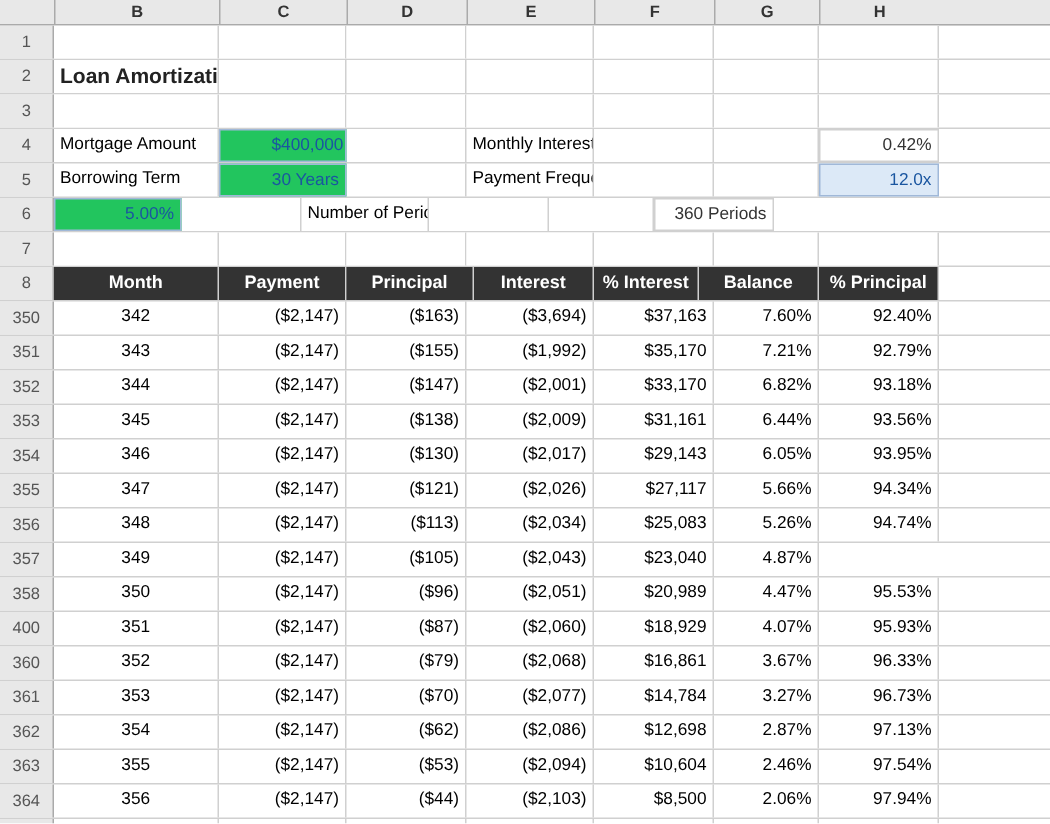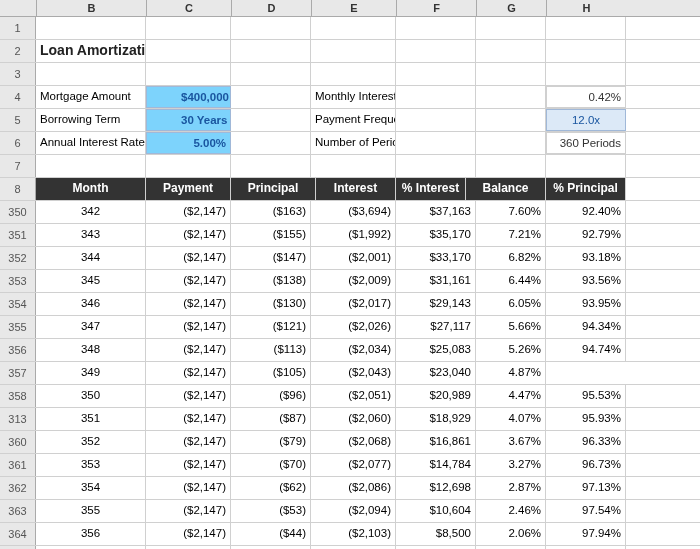--- a/index.html
+++ b/index.html
@@ -74,32 +74,32 @@
     .cell-e { width: 85px; }
     .cell-f { width: 80px; }
     .cell-g { width: 70px; }
     .cell-h { width: 80px; }
 
     .bold { font-weight: bold; }
     .center { text-align: center; }
     .right { text-align: right; }
 
     .input-cell {
-      background: #7dd3fc;
+      background: #22c55e;
       color: #1a56a0;
       border: 1px solid #a0b8d8;
       text-align: right;
-      font-weight: bold;
+      font-weight: normal;
       padding-left: 34px;
     }
     .output-cell {
       background: #dce9f7;
       color: #1a56a0;
       border: 1px solid #a0b8d8;
-      text-align: center;
+      text-align: right;
     }
     .output-cell-plain {
       background: #fff;
       color: #333;
       border: 1px solid #d0d0d0;
       text-align: right;
     }
     .header-row-title {
       font-size: 14px;
       font-weight: bold;
@@ -190,21 +190,20 @@
       <div class="cell cell-c input-cell">30 Years</div>
       <div class="cell cell-d"></div>
       <div class="cell cell-e">Payment Frequency</div>
       <div class="cell cell-f"></div>
       <div class="cell cell-g"></div>
       <div class="cell cell-h output-cell">12.0x</div>
     </div>
 
     <div class="sheet-row">
       <div class="row-num">6</div>
-      <div class="cell cell-b">Annual Interest Rate</div>
       <div class="cell cell-c input-cell">5.00%</div>
       <div class="cell cell-d"></div>
       <div class="cell cell-e">Number of Periods</div>
       <div class="cell cell-f"></div>
       <div class="cell cell-g"></div>
       <div class="cell cell-h output-cell-plain">360 Periods</div>
     </div>
 
     <div class="sheet-row empty-row">
       <div class="row-num">7</div>
@@ -312,21 +311,21 @@
       <div class="row-num">358</div>
       <div class="cell cell-b center">350</div>
       <div class="cell cell-c right">($2,147)</div>
       <div class="cell cell-d right">($96)</div>
       <div class="cell cell-e right">($2,051)</div>
       <div class="cell cell-f right">$20,989</div>
       <div class="cell cell-g right">4.47%</div>
       <div class="cell cell-h right">95.53%</div>
     </div>
         <div class="sheet-row row-data">
-      <div class="row-num">313</div>
+      <div class="row-num">400</div>
       <div class="cell cell-b center">351</div>
       <div class="cell cell-c right">($2,147)</div>
       <div class="cell cell-d right">($87)</div>
       <div class="cell cell-e right">($2,060)</div>
       <div class="cell cell-f right">$18,929</div>
       <div class="cell cell-g right">4.07%</div>
       <div class="cell cell-h right">95.93%</div>
     </div>
         <div class="sheet-row row-data">
       <div class="row-num">360</div>

